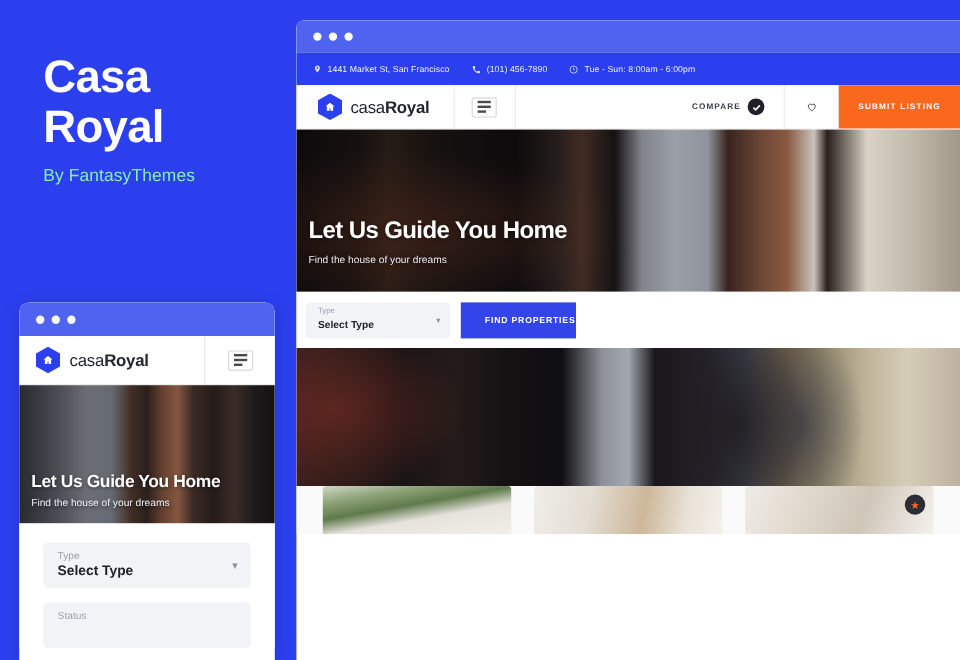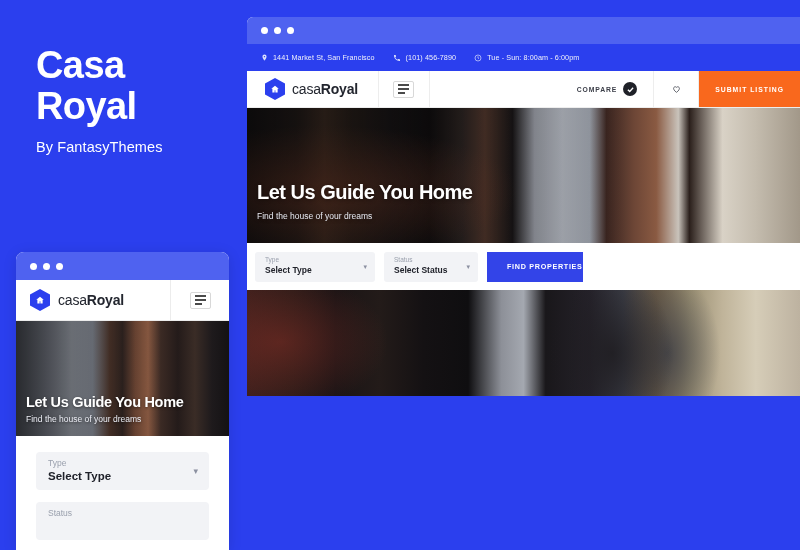--- a/index.html
+++ b/index.html
@@ -16,21 +16,21 @@
   .title-block { position: absolute; left: 36px; top: 45px; width: 200px; }
   .t-casa, .t-royal {
     font-size: 38px; line-height: 41px; font-weight: bold;
     color: #ffffff; letter-spacing: -0.6px;
   }
   .t-theme {
     font-size: 31px; line-height: 44px; font-weight: normal;
     color: #ffffff; letter-spacing: -0.3px;
   }
   .t-by {
-    margin-top: 12px; font-size: 14.5px; color: #ffffff; letter-spacing: 0.1px;
+    margin-top: 12px; font-size: 14.5px; color: #86efac; letter-spacing: 0.1px;
   }
 
   
   .mobile {
     position: absolute; left: 16px; top: 252px;
     width: 213px; height: 298px;
     background: #ffffff;
     border-radius: 8px 8px 0 0;
     overflow: hidden;
     box-shadow: 0 2px 14px rgba(0,0,0,.12);
@@ -73,21 +73,21 @@
     background: #f2f3f6; border-radius: 4px; height: 38px;
     padding: 6px 12px; position: relative; margin-bottom: 12px;
   }
   .m-field .lab { font-size: 8.5px; color: #9aa0ad; }
   .m-field .val { font-size: 11.5px; color: #20222a; font-weight: bold; margin-top: 2px; }
   .m-field .chev { position: absolute; right: 11px; top: 14px; color: #8b90a0; font-size: 9px; }
 
   
   .desktop {
     position: absolute; left: 247px; top: 17px;
-    width: 553px; height: 379px;
+    width: 553px; height: 534px;
     background: #fff; border-radius: 6px 0 0 0;
     overflow: hidden;
   }
   .d-bar { height: 27px; background: #4F62F0; display: flex; align-items: center; padding-left: 14px; gap: 6px; }
   .d-topbar {
     height: 27px; background: #2B3FEE; display: flex; align-items: center;
     padding-left: 14px; gap: 0px; color: #ffffff;
   }
   .tb-item { display: flex; align-items: center; gap: 5px; font-size: 7.2px; letter-spacing: .1px; margin-right: 18px; color: #f0f1fb; }
   .tb-item svg { display: block; opacity: .85; }
@@ -325,25 +325,20 @@
         <div class="d-h2">Find the house of your dreams</div>
       </div>
     </div>
 
     <div class="d-search">
       <div class="d-sel">
         <div class="lab">Type</div>
         <div class="val">Select Type</div>
         <div class="chev">▾</div>
       </div>
-      <div class="d-sel narrow">
-        <div class="lab">Status</div>
-        <div class="val">Select Status</div>
-        <div class="chev">▾</div>
-      </div>
       <div class="d-find">FIND PROPERTIES</div>
     </div>
 
     <div class="d-band ph-kitchen"></div>
 
 
     <div class="d-cards">
       <div class="d-card ph-c1">
         
       </div>

